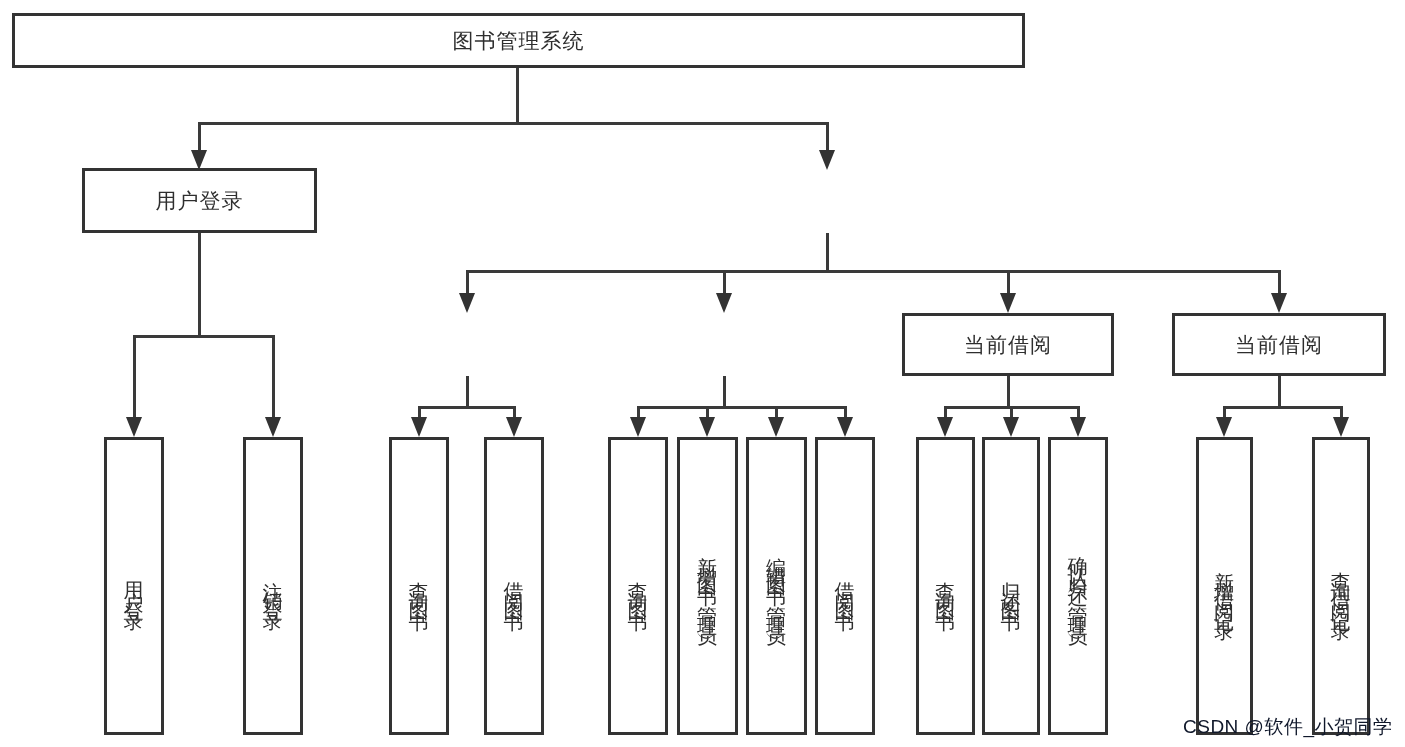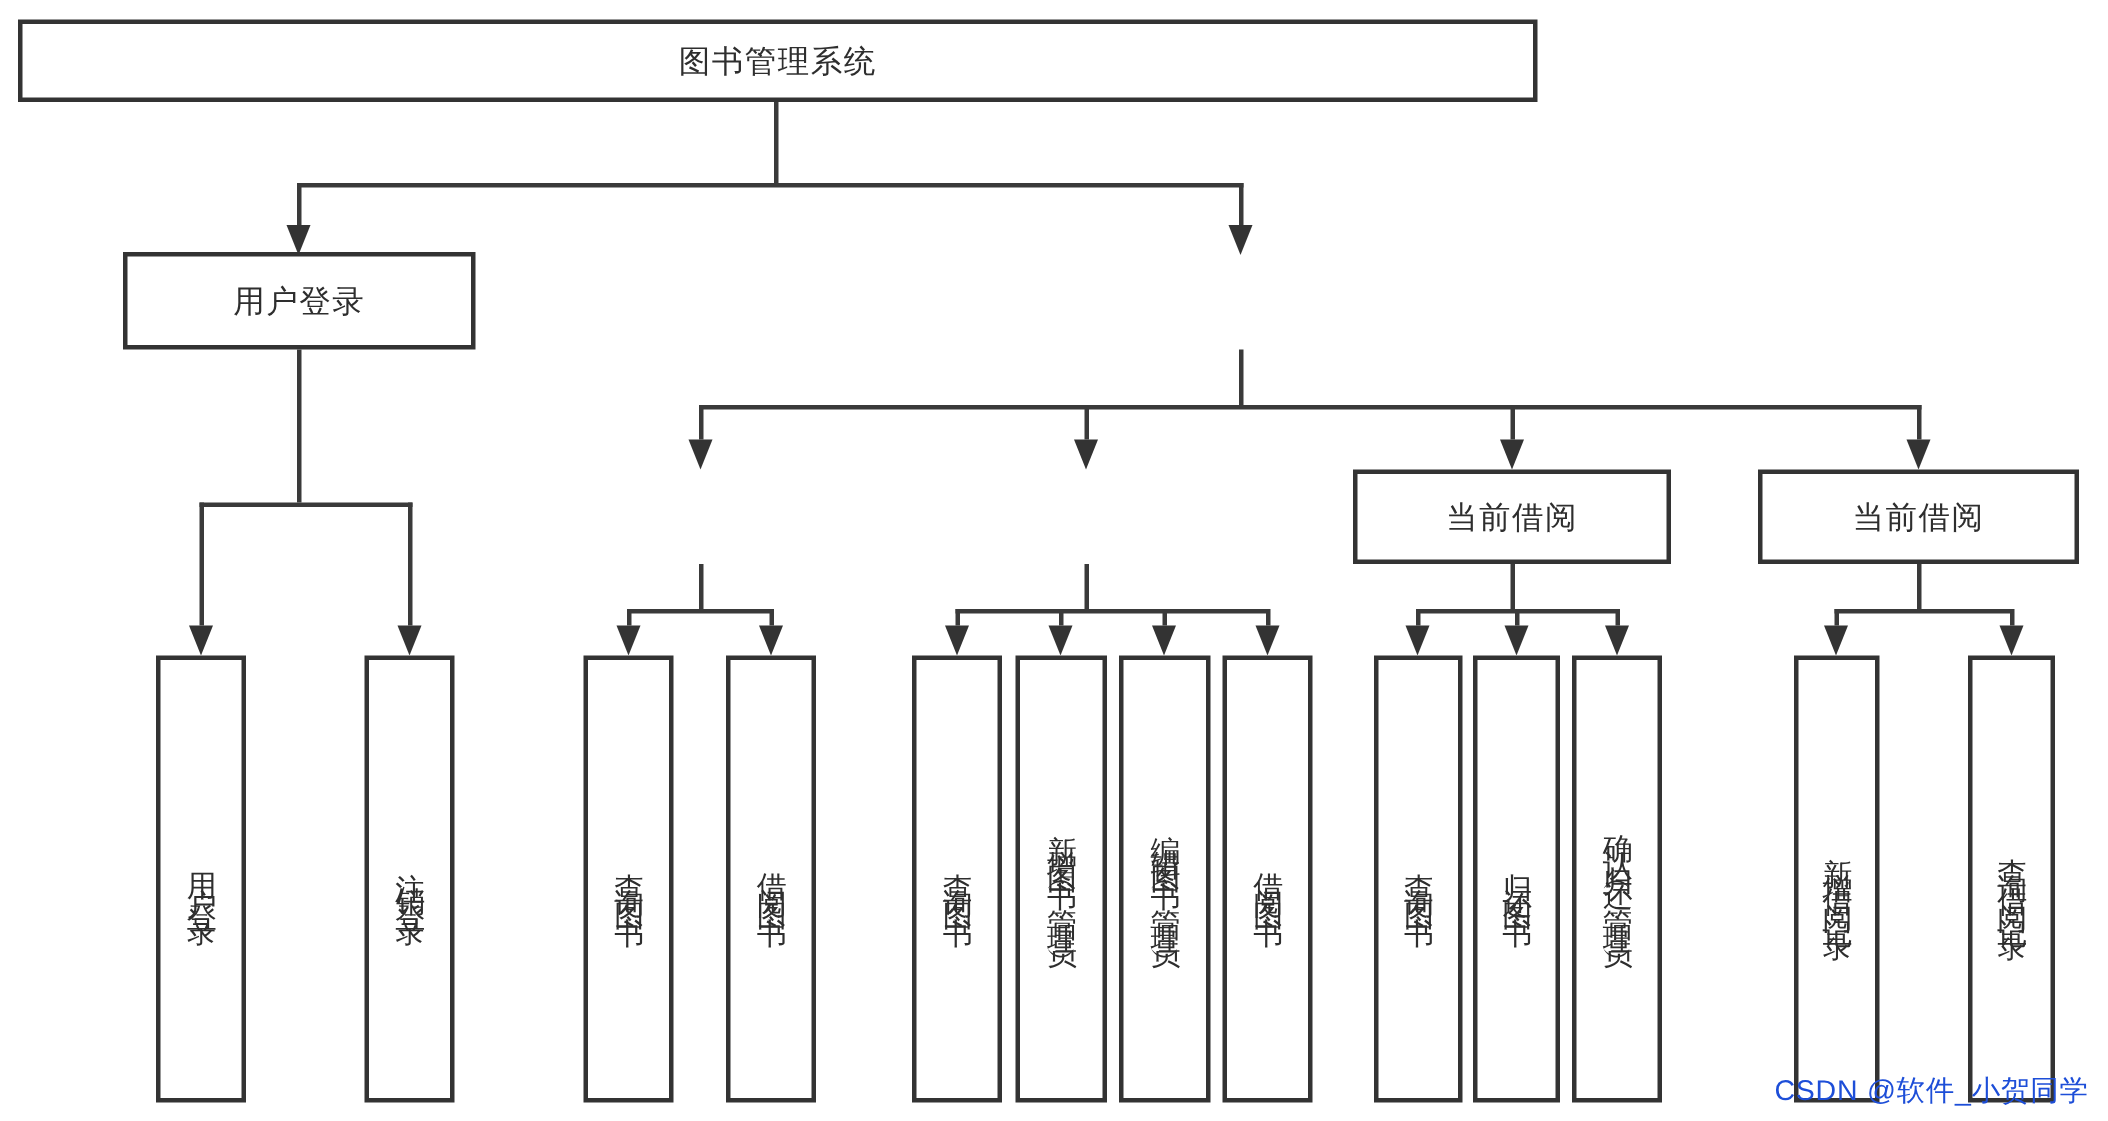--- a/index.html
+++ b/index.html
@@ -55,21 +55,21 @@
     width: 0; height: 0;
     border-left: 8px solid transparent;
     border-right: 8px solid transparent;
     border-top: 20px solid #333333;
   }
   .watermark {
     position: absolute;
     left: 1183px;
     top: 714px;
     font-size: 19px;
-    color: #1d4ed8;
+    color: #0f172a;
     letter-spacing: 0.5px;
     white-space: nowrap;
     z-index: 5;
   }
 </style>
 </head>
 <body>
 
 <div class="canvas">
 

